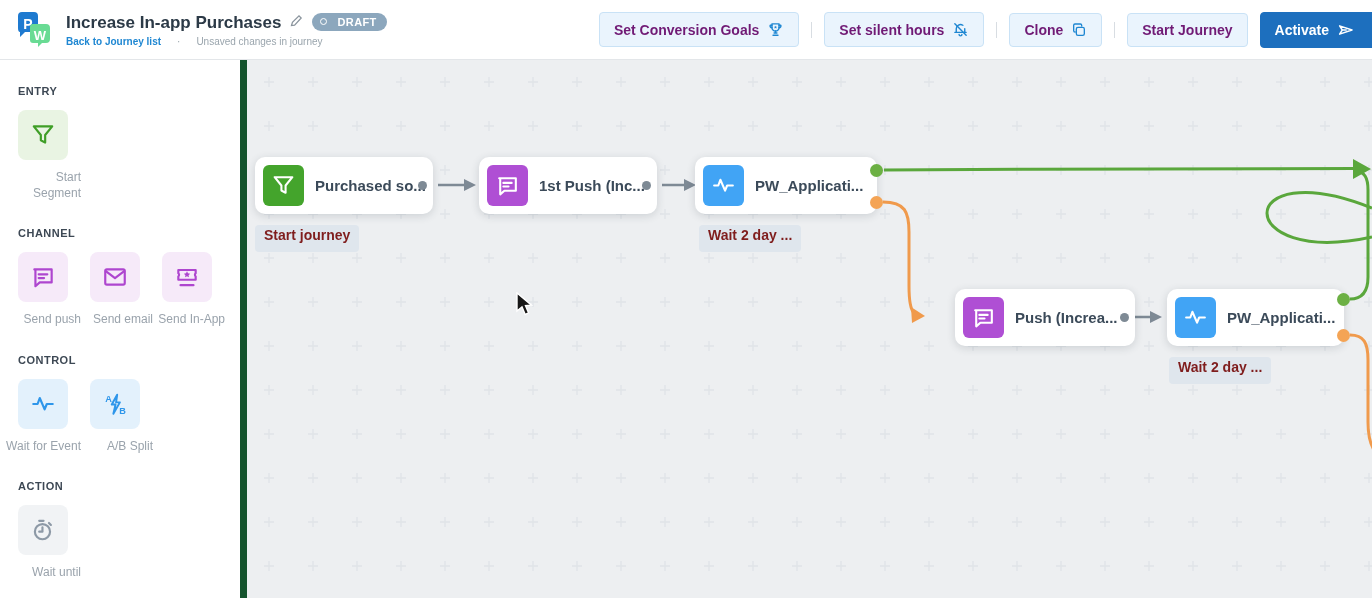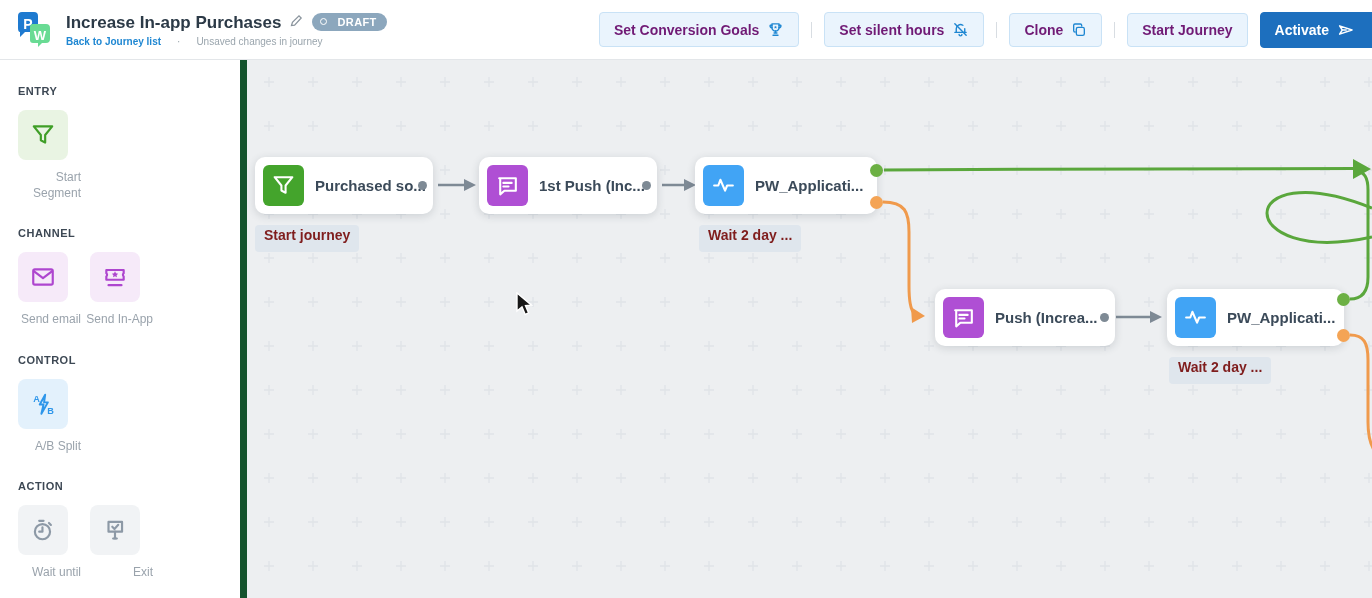--- a/index.html
+++ b/index.html
@@ -162,20 +162,29 @@
         </div>
       </div>
     </div>
 
     <div class="section">
       <div class="section-title">CHANNEL</div>
       <div class="tiles">
         <div class="tile-item">
           <div class="tile tile-purple">
               <svg width="26" height="26" viewBox="0 0 24 24" fill="none" stroke="currentColor" stroke-width="2" stroke-linecap="round" stroke-linejoin="round">
+                <path d="M4 5h16v12H9l-4 3.5V5z"></path>
+                <path d="M8 9.5h8M8 13h5"></path>
+              </svg>
+            </div>
+          <div class="tile-label">Send push</div>
+        </div>
+        <div class="tile-item">
+          <div class="tile tile-purple">
+              <svg width="26" height="26" viewBox="0 0 24 24" fill="none" stroke="currentColor" stroke-width="2" stroke-linecap="round" stroke-linejoin="round">
                 <rect x="3" y="5" width="18" height="14" rx="1.5"></rect>
                 <path d="M3.5 6.5L12 13l8.5-6.5"></path>
               </svg>
             </div>
           <div class="tile-label">Send email</div>
         </div>
         <div class="tile-item">
           <div class="tile tile-purple">
               <svg width="26" height="26" viewBox="0 0 24 24" fill="none" stroke="currentColor" stroke-width="2" stroke-linecap="round" stroke-linejoin="round">
                 <path d="M4 6.5h16v3a2 2 0 0 0 0 3.0v3H4v-3a2 2 0 0 0 0-3z" transform="translate(0,-1)"></path>
@@ -184,20 +193,28 @@
               </svg>
             </div>
           <div class="tile-label">Send In-App</div>
         </div>
       </div>
     </div>
 
     <div class="section">
       <div class="section-title">CONTROL</div>
       <div class="tiles">
+        <div class="tile-item">
+          <div class="tile tile-blue">
+              <svg width="26" height="26" viewBox="0 0 24 24" fill="none" stroke="currentColor" stroke-width="2" stroke-linecap="round" stroke-linejoin="round">
+                <path d="M3 12h4l2-5.5 4.5 10.5 2-5h5.5"></path>
+              </svg>
+            </div>
+          <div class="tile-label">Wait for Event</div>
+        </div>
         <div class="tile-item">
           <div class="tile tile-blue">
               <svg width="26" height="26" viewBox="0 0 24 24" fill="none" stroke="currentColor" stroke-width="1.8" stroke-linejoin="round">
                 <text x="3" y="10" font-size="8.5" font-weight="bold" fill="currentColor" stroke="none" font-family="Liberation Sans, sans-serif">A</text>
                 <text x="16" y="21" font-size="8.5" font-weight="bold" fill="currentColor" stroke="none" font-family="Liberation Sans, sans-serif">B</text>
                 <path d="M14 3.5l-5 9h3.5L10.5 21l6-10.5h-3.5z"></path>
               </svg>
             </div>
           <div class="tile-label">A/B Split</div>
         </div>
@@ -210,31 +227,20 @@
         <div class="tile-item">
           <div class="tile tile-gray">
               <svg width="26" height="26" viewBox="0 0 24 24" fill="none" stroke="currentColor" stroke-width="2" stroke-linecap="round" stroke-linejoin="round">
                 <circle cx="11.5" cy="13.5" r="7"></circle>
                 <path d="M11.5 13.5V9.5M11.5 13.5H8.5"></path>
                 <path d="M8.5 3.5h4"></path>
                 <path d="M17.5 5.5l1.8 1.8"></path>
               </svg>
             </div>
           <div class="tile-label">Wait until</div>
-        </div>
-        <div class="tile-item">
-          <div class="tile tile-gray">
-              <svg width="26" height="26" viewBox="0 0 24 24" fill="none" stroke="currentColor" stroke-width="2" stroke-linecap="round" stroke-linejoin="round">
-                <rect x="6" y="4.5" width="12.5" height="9"></rect>
-                <path d="M9.5 9l2 2 3.5-3.8"></path>
-                <path d="M12 13.5V19"></path>
-                <ellipse cx="12" cy="19.8" rx="2.8" ry="1.1" fill="currentColor" stroke="none"></ellipse>
-              </svg>
-            </div>
-          <div class="tile-label">Exit</div>
         </div>
       </div>
     </div>
   </div>
 
   <div class="canvas">
     <svg class="edges" width="1125" height="538" viewBox="0 0 1125 538">
       <defs>
         <pattern id="grid" width="44" height="44" patternUnits="userSpaceOnUse">
           <path d="M17 22h10M22 17v10" stroke="#e0e4e8" stroke-width="1.4" fill="none"></path>
@@ -290,21 +296,21 @@
       <div class="node-icon icon-blue">
         <svg width="25" height="25" viewBox="0 0 24 24" fill="none" stroke="#fff" stroke-width="2" stroke-linecap="round" stroke-linejoin="round">
             <path d="M3 12h4l2-5.5 4.5 10.5 2-5h5.5"></path>
           </svg>
       </div>
       <div class="node-label">PW_Applicati...</div>
       <span class="port port-green" style="right:-6px; top:7px;"></span>
       <span class="port port-orange" style="right:-6px; top:39px;"></span>
     </div>
 
-    <div class="node" style="left:688px; top:229px; width:180px;">
+    <div class="node" style="left:708px; top:229px; width:180px;">
       <div class="node-icon icon-purple">
         <svg width="25" height="25" viewBox="0 0 24 24" fill="none" stroke="#fff" stroke-width="2" stroke-linecap="round" stroke-linejoin="round">
             <path d="M4 5h16v12H9l-4 3.5V5z"></path>
             <path d="M8 9.5h8M8 13h5"></path>
           </svg>
       </div>
       <div class="node-label">Push (Increa...</div>
       <span class="port port-gray" style="right:6px; top:24px;"></span>
     </div>
 

